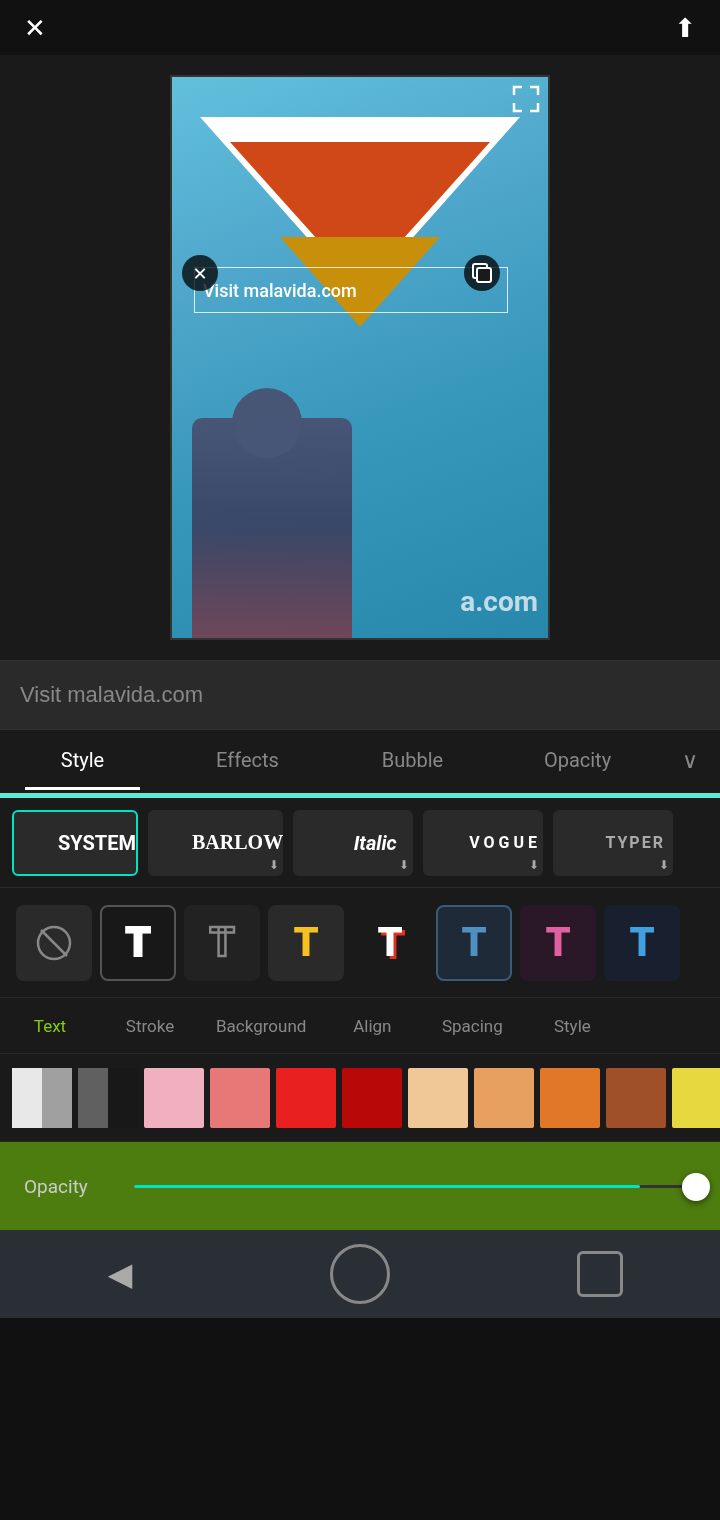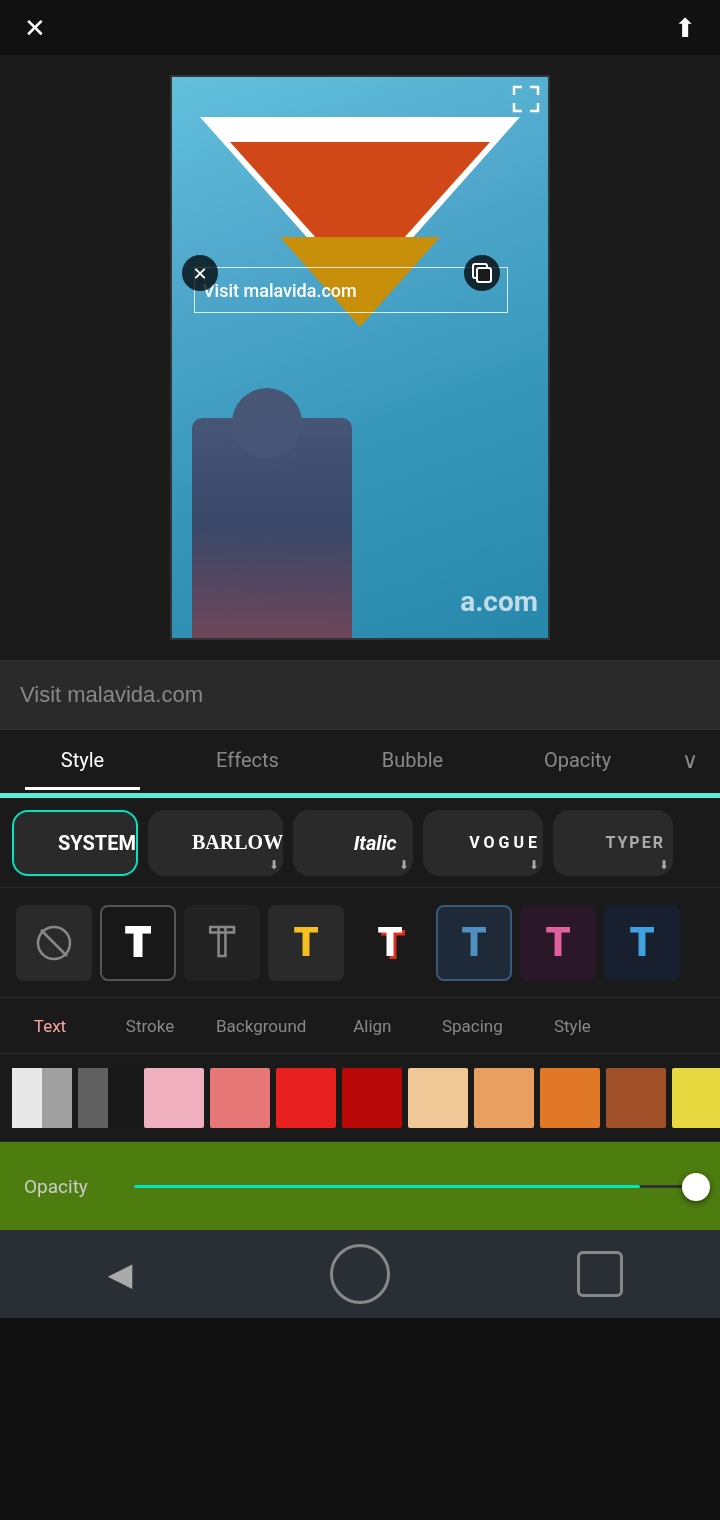--- a/index.html
+++ b/index.html
@@ -224,21 +224,21 @@
       display: flex;
       align-items: center;
       gap: 10px;
       padding: 0 12px;
       overflow-x: auto;
       border-bottom: 1px solid #2a2a2a;
     }
     .font-chip {
       min-width: 120px;
       height: 66px;
-      border-radius: 16px;
+      border-radius: 6px;
       background: #2a2a2a;
       display: flex;
       align-items: center;
       justify-content: center;
       cursor: pointer;
       position: relative;
       flex-shrink: 0;
       padding-left: 44px;
     }
     .font-chip.selected {
@@ -308,21 +308,21 @@
       display: flex;
       align-items: center;
       justify-content: center;
       font-size: 17px;
       color: #888;
       cursor: pointer;
       padding: 0 16px;
       flex-shrink: 0;
     }
     .sub-tab-item.active {
-      color: #fca5a5;
+      color: #84cc16;
     }
 
     
     .color-row {
       width: 720px;
       height: 88px;
       background: #1a1a1a;
       display: flex;
       align-items: center;
       padding: 0 12px;

